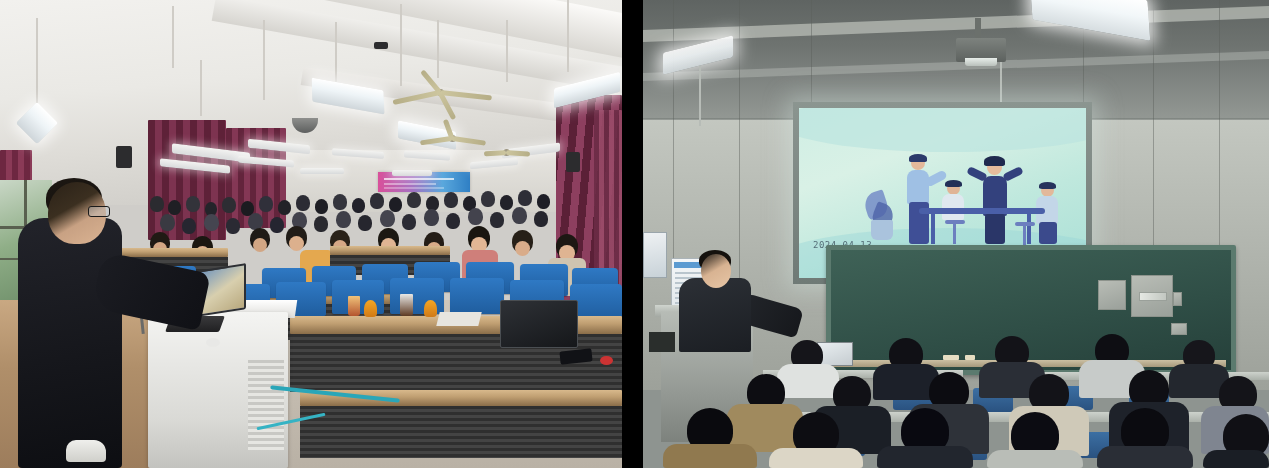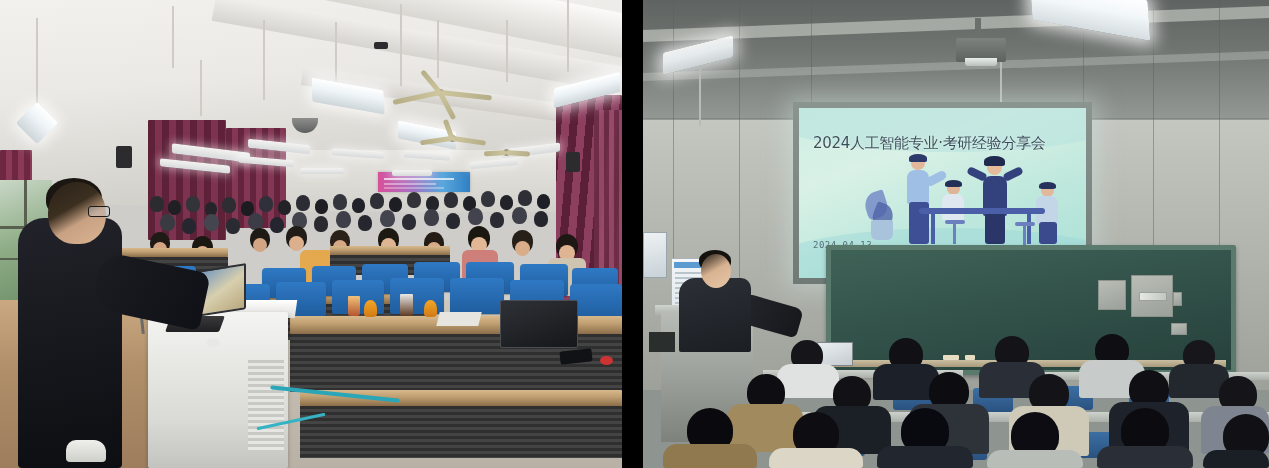--- a/index.html
+++ b/index.html
@@ -434,21 +434,20 @@
 
     <div class="proj-mount"></div>
     <div class="projector"></div>
     <div class="proj-lens"></div>
 
     <div class="screen-outer"></div>
     <div class="screen">
       <div class="swirl"></div>
       <div class="swirl2"></div>
 
-      <div class="slide-title">2024人工智能专业·考研经验分享会</div>
       <div class="slide-date">2024-04-13</div>
       <div class="slide-foot">主办：计算机与人工智能学院</div>
 
       <div class="illus">
 
         <div class="fig-shape" style="left:66px;top:84px;width:22px;height:26px;background:#6f86c6;border-radius:60% 10% 50% 20%;transform:rotate(-18deg);opacity:.8;"></div>
         <div class="fig-shape" style="left:74px;top:96px;width:20px;height:24px;background:#4d63a8;border-radius:10% 60% 20% 50%;transform:rotate(22deg);opacity:.8;"></div>
         <div class="fig-shape" style="left:72px;top:112px;width:22px;height:20px;background:#aac3dd;border-radius:2px 2px 6px 6px;"></div>
 
         <div class="fig-shape" style="left:112px;top:48px;width:14px;height:14px;border-radius:50%;background:#e3b89a;"></div>

